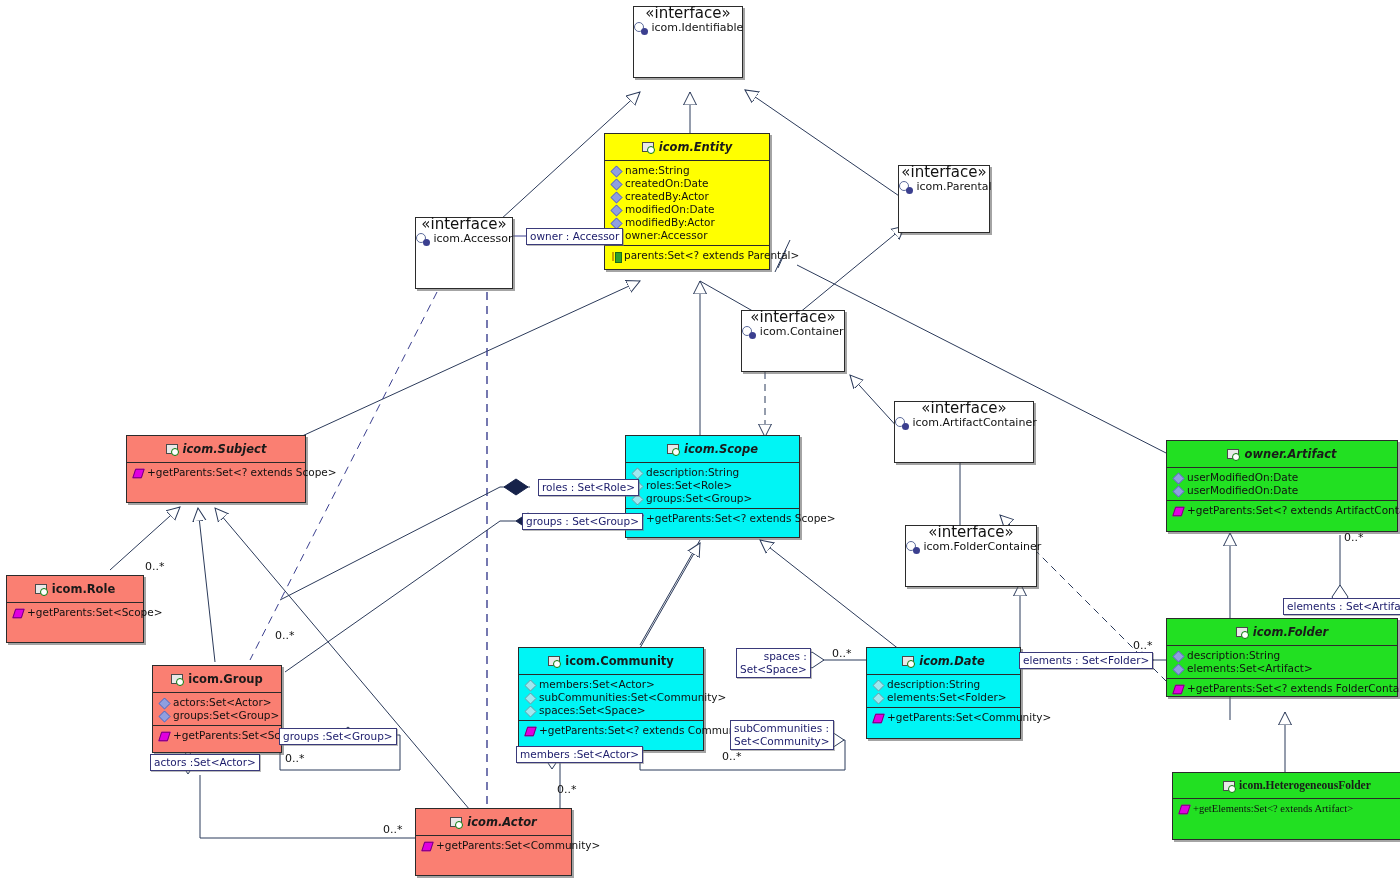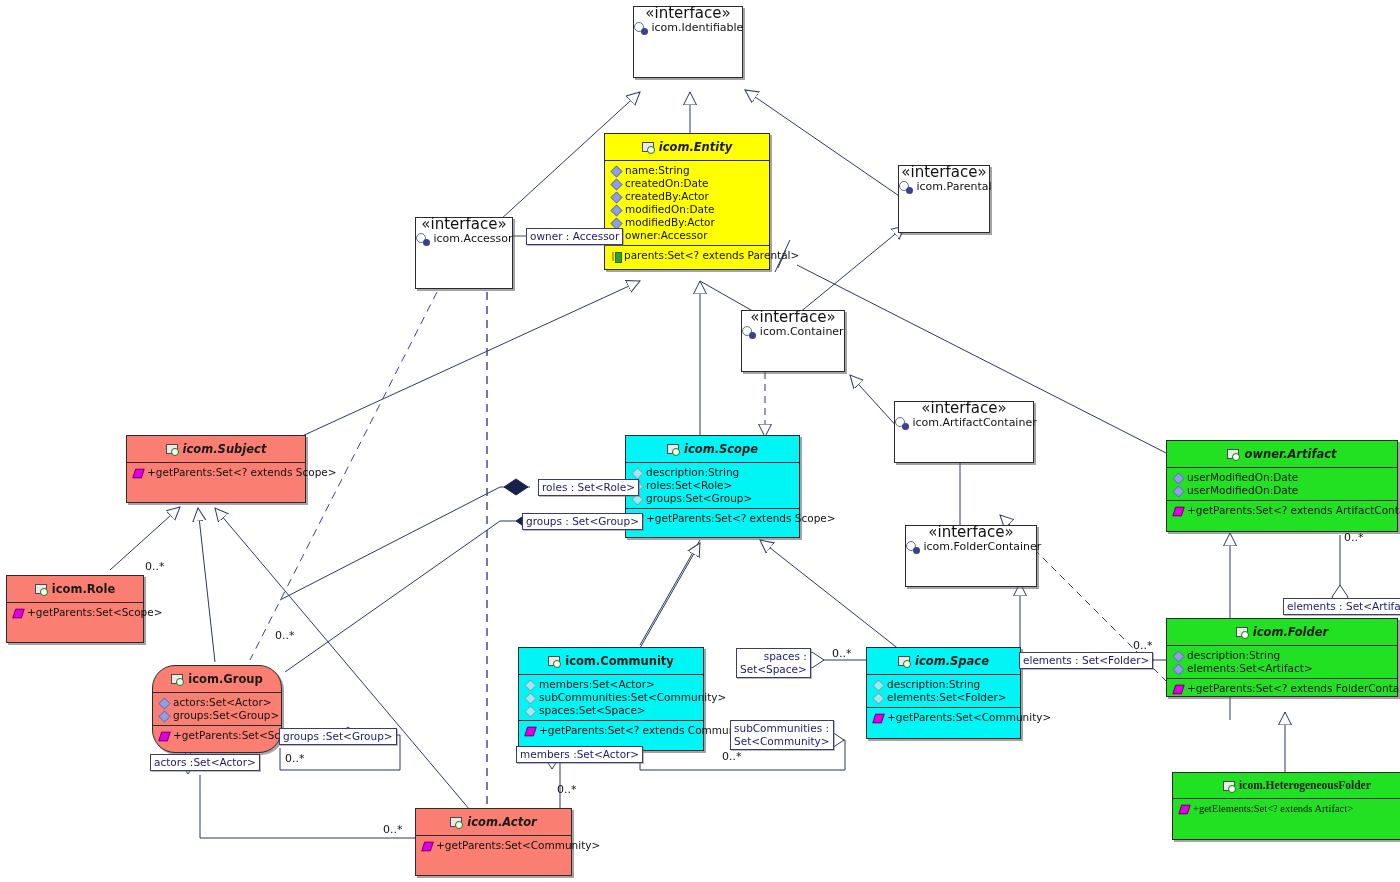--- a/index.html
+++ b/index.html
@@ -300,21 +300,21 @@
       <span>icom.Role</span>
     </div>
     <div class="sect">
       <div class="row">
           <span class="ic ic-meth"></span>
           <span>+getParents:Set&lt;Scope&gt;</span>
         </div>
     </div>
   </div>
 
-  <div class="box fill-pink" style="left:152px;top:665px;width:130px;height:88px;border-radius:23px;">
+  <div class="box fill-pink" style="left:152px;top:665px;width:130px;height:88px;">
     <div class="hdr">
       <span class="ic ic-class"><i></i><b></b></span>
       <span>icom.Group</span>
     </div>
     <div class="sect">
       <div class="row">
           <span class="ic ic-attr"></span>
           <span>actors:Set&lt;Actor&gt;</span>
         </div>
       <div class="row">
@@ -366,21 +366,21 @@
       <div class="row">
           <span class="ic ic-meth"></span>
           <span>+getParents:Set&lt;? extends Community&gt;</span>
         </div>
     </div>
   </div>
 
   <div class="box fill-cyan" style="left:866px;top:647px;width:155px;height:92px;">
     <div class="hdr ital">
       <span class="ic ic-class"><i></i><b></b></span>
-      <span>icom.Space</span>
+      <span>icom.Date</span>
     </div>
     <div class="sect">
       <div class="row">
           <span class="ic ic-attr2"></span>
           <span>description:String</span>
         </div>
       <div class="row">
           <span class="ic ic-attr2"></span>
           <span>elements:Set&lt;Folder&gt;</span>
         </div>

